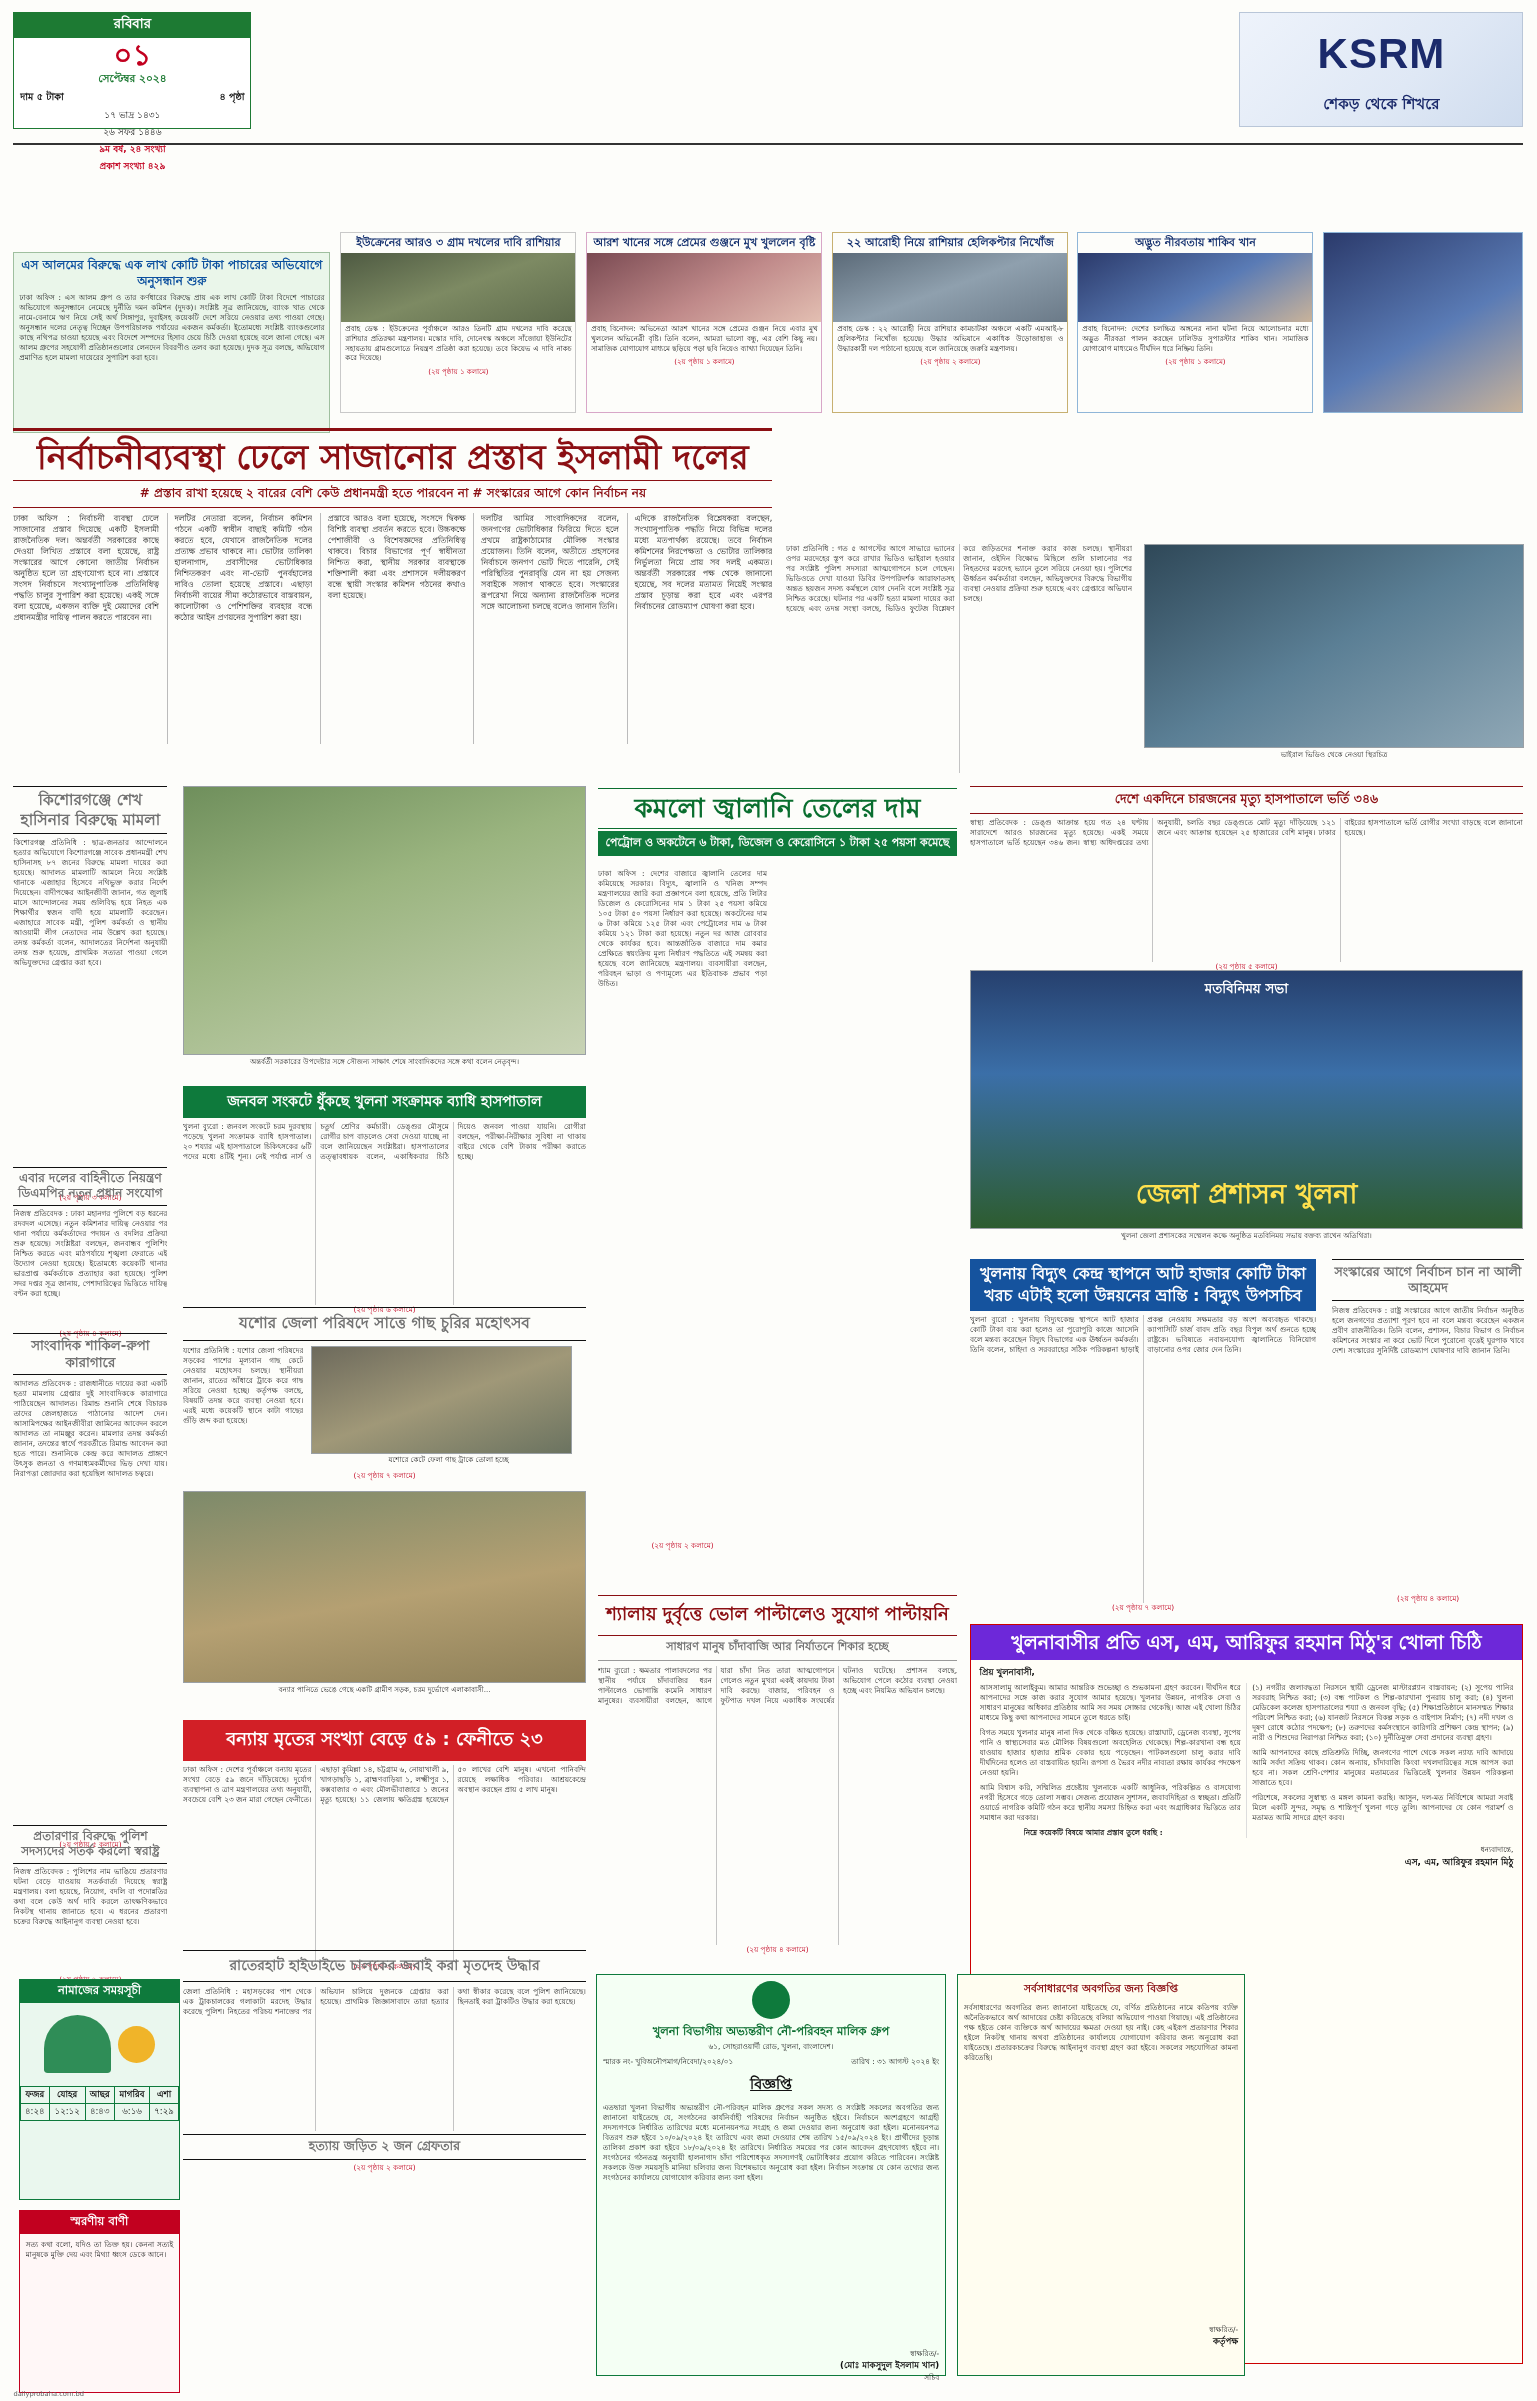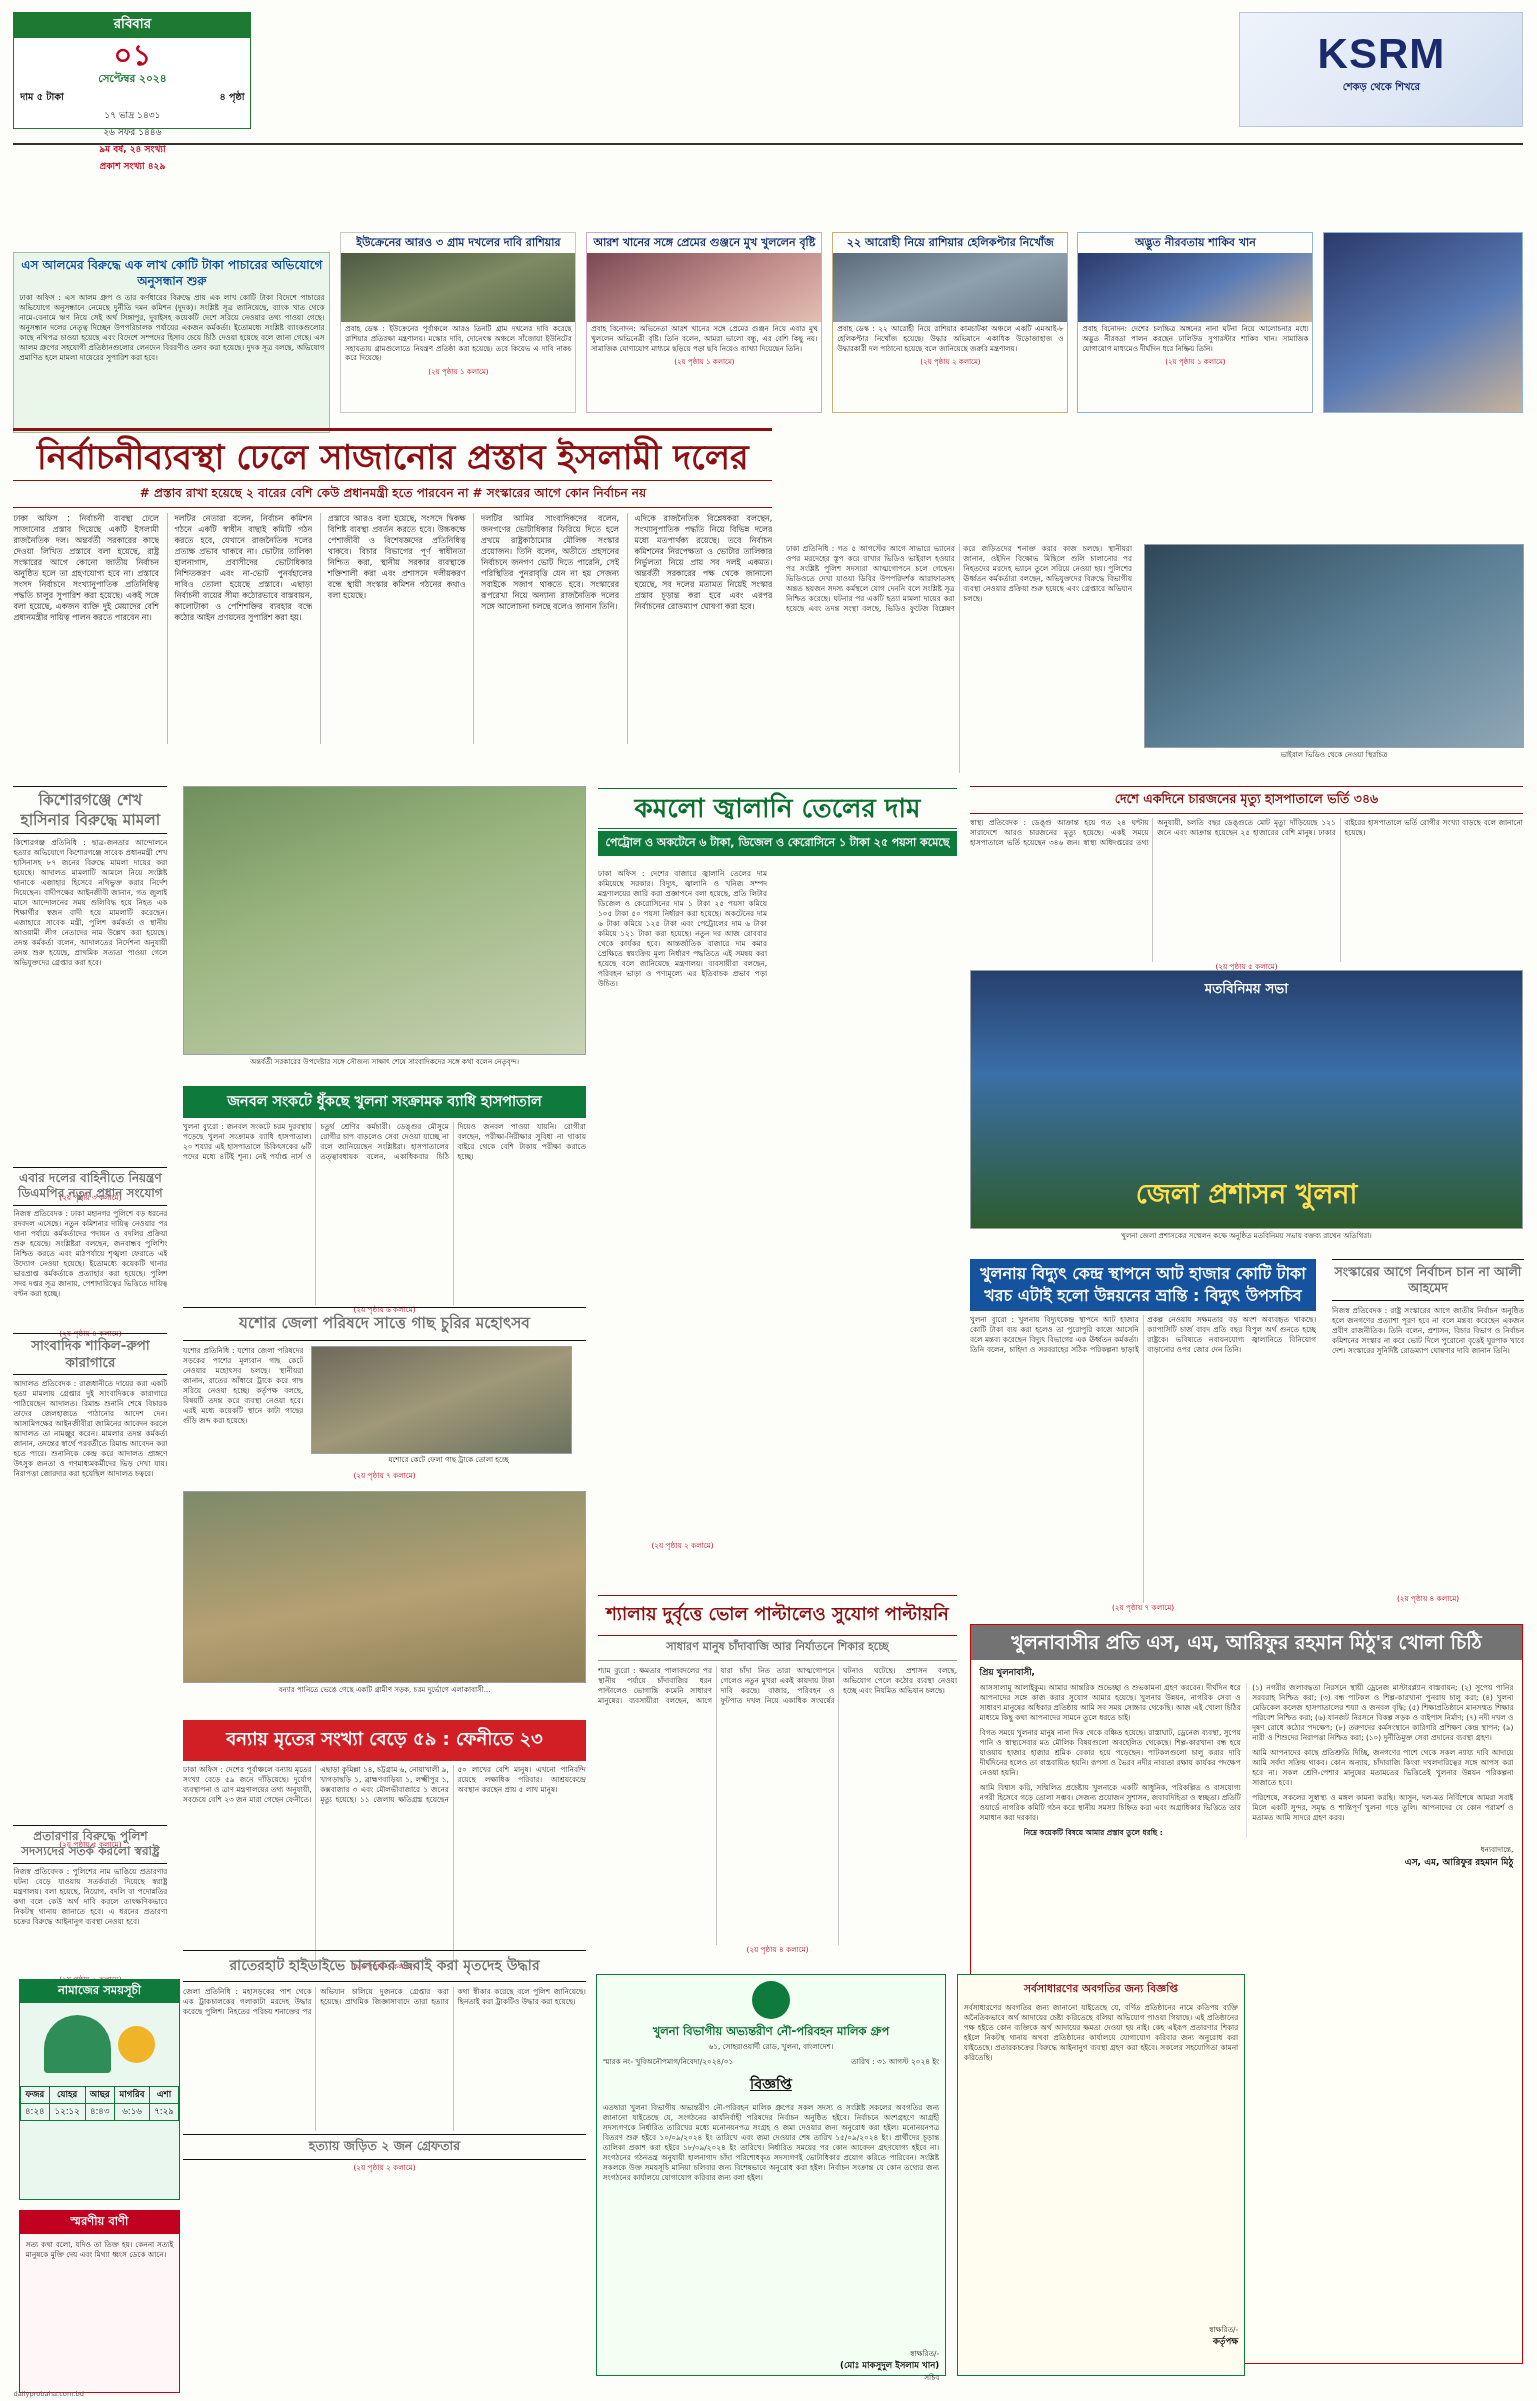--- a/index.html
+++ b/index.html
@@ -81,21 +81,21 @@
   .mh-right {
     position:absolute; right:0; top:0; width:284px; height:115px;
     background:linear-gradient(135deg,#eef3fb 0%, #dfe8f5 60%, #cfdcee 100%);
     border:1px solid #b9c6d8; text-align:center;
   }
   .mh-right .ksrm {
     font-family:"Liberation Sans", sans-serif; font-weight:bold; font-size:42px;
     color:#1b2a6b; margin-top:17.3px; letter-spacing:1px;
   }
   .mh-right .kslogan {
-    font-family:"DejaVu Sans", sans-serif; font-weight:bold; font-size:10px; color:#1b2a6b; margin-top:1px;
+    font-family:"DejaVu Sans", sans-serif; font-weight:bold; font-size:15px; color:#1b2a6b; margin-top:14px;
   }
 
   
   .topstrip { position:absolute; left:13.4px; top:240px; width:1510px; height:173px; }
   .ts-lead {
     position:absolute; left:0; top:-7.7px; width:317px; height:181px;
     background:#eaf6ea; border:1px solid #9fbf9f; padding:3.8px 4.8px;margin-top:20px;
   }
   .ts-lead .hd {
     font-family:"DejaVu Sans", sans-serif; font-size:12px; font-weight:bold;
@@ -164,21 +164,21 @@
   .prayer table { width:100%; border-collapse:collapse; font-family:"DejaVu Sans", sans-serif; font-size:8.6px; }
   .prayer td, .prayer th { border:1px solid #0e7a3c; text-align:center; padding:1px; }
   .quote-box { position:absolute; left:19px; top:2210px; width:161px; height:183px; border:1.9px solid #c2001f; background:#fff7f7; }
   .quote-box .t { background:#c2001f; color:#fff; text-align:center; font-family:"DejaVu Sans", sans-serif; font-size:11.5px; font-weight:bold; padding:1.9px 0; }
 
   
   .notice { position:absolute; left:596px; top:1974px; width:350px; height:402px; border:1px solid #0e7a3c; background:#f4fff4; padding:5.8px; }
   .notice2 { position:absolute; left:957px; top:1974px; width:288px; height:402px; border:1px solid #0e7a3c; background:#fffdf0; padding:5.8px; }
 
   .letter { position:absolute; left:970px; top:1624px; width:553px; height:740px; border:1px solid #c00; background:#fffef7; }
-  .letter .t { background:#737373; color:#fff; text-align:center; font-family:"DejaVu Sans", sans-serif; font-size:19px; font-weight:bold; line-height:25px; padding:4.8px 3.8px; }
+  .letter .t { background:#6d28d9; color:#fff; text-align:center; font-family:"DejaVu Sans", sans-serif; font-size:19px; font-weight:bold; line-height:25px; padding:4.8px 3.8px; }
 
   .pic-people { background:linear-gradient(160deg,#6f8f5c,#9ab47f 40%,#c8d3b5); }
   .pic-flood  { background:linear-gradient(170deg,#7d8a6a,#b5a072 55%,#8d7f58); }
   .pic-hall   { background:linear-gradient(180deg,#26406e,#3b6fa8 40%,#2d5c2f); }
   .pic-police { background:linear-gradient(150deg,#2f4858,#5b7f95 50%,#8fa7b5); }
   .pic-truck  { background:linear-gradient(160deg,#6d6a5c,#a09878 50%,#6b7360); }
   .pic-tank   { background:linear-gradient(160deg,#4e5a42,#7d8a63 50%,#5e6b4c); }
   .pic-heli   { background:linear-gradient(160deg,#5b6a78,#8fa0ae 50%,#6b7a88); }
   .pic-couple { background:linear-gradient(150deg,#7a4a52,#c08a8a 55%,#e3bfb2); }
   .pic-man    { background:linear-gradient(150deg,#2b3a6b,#5a7bb5 55%,#c9b39a); }

